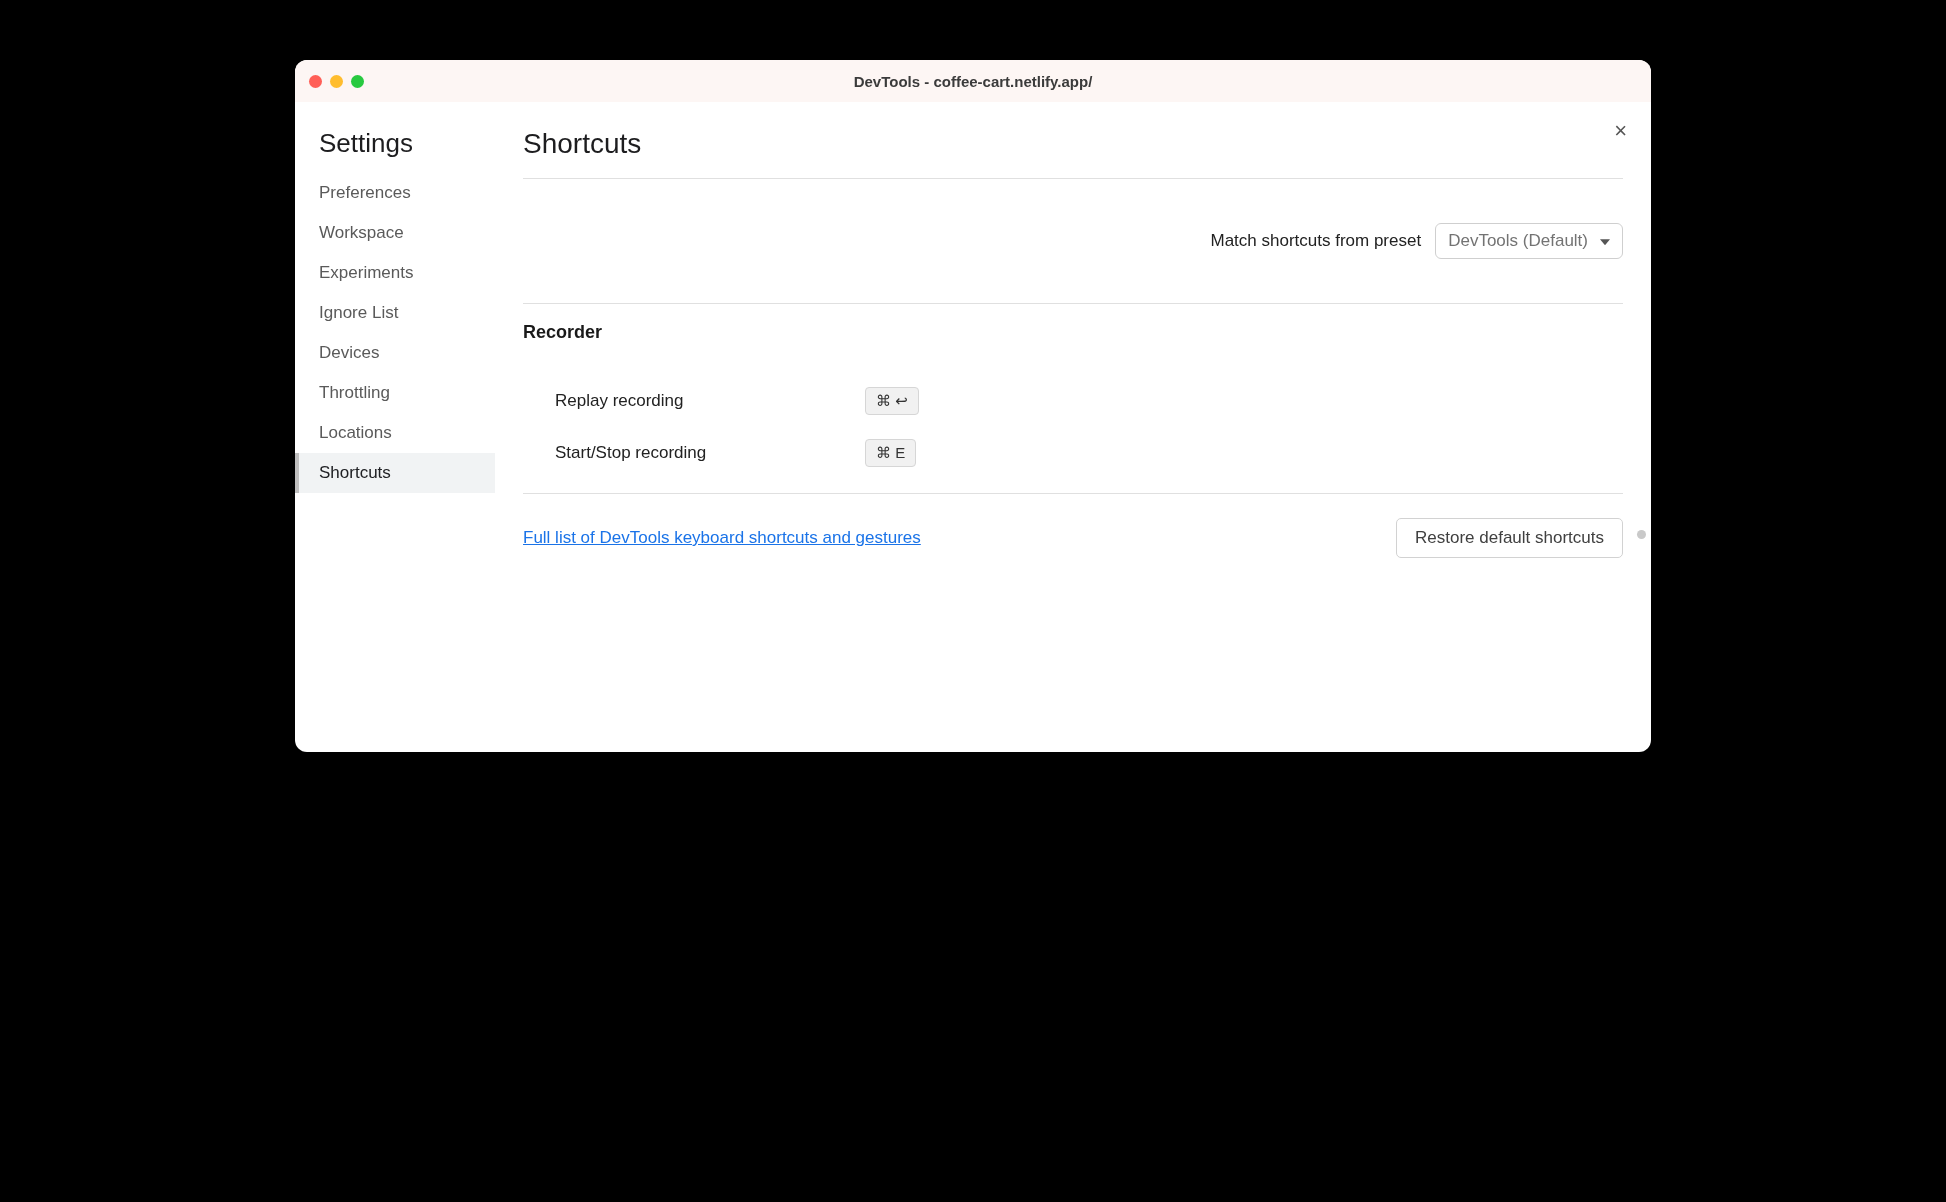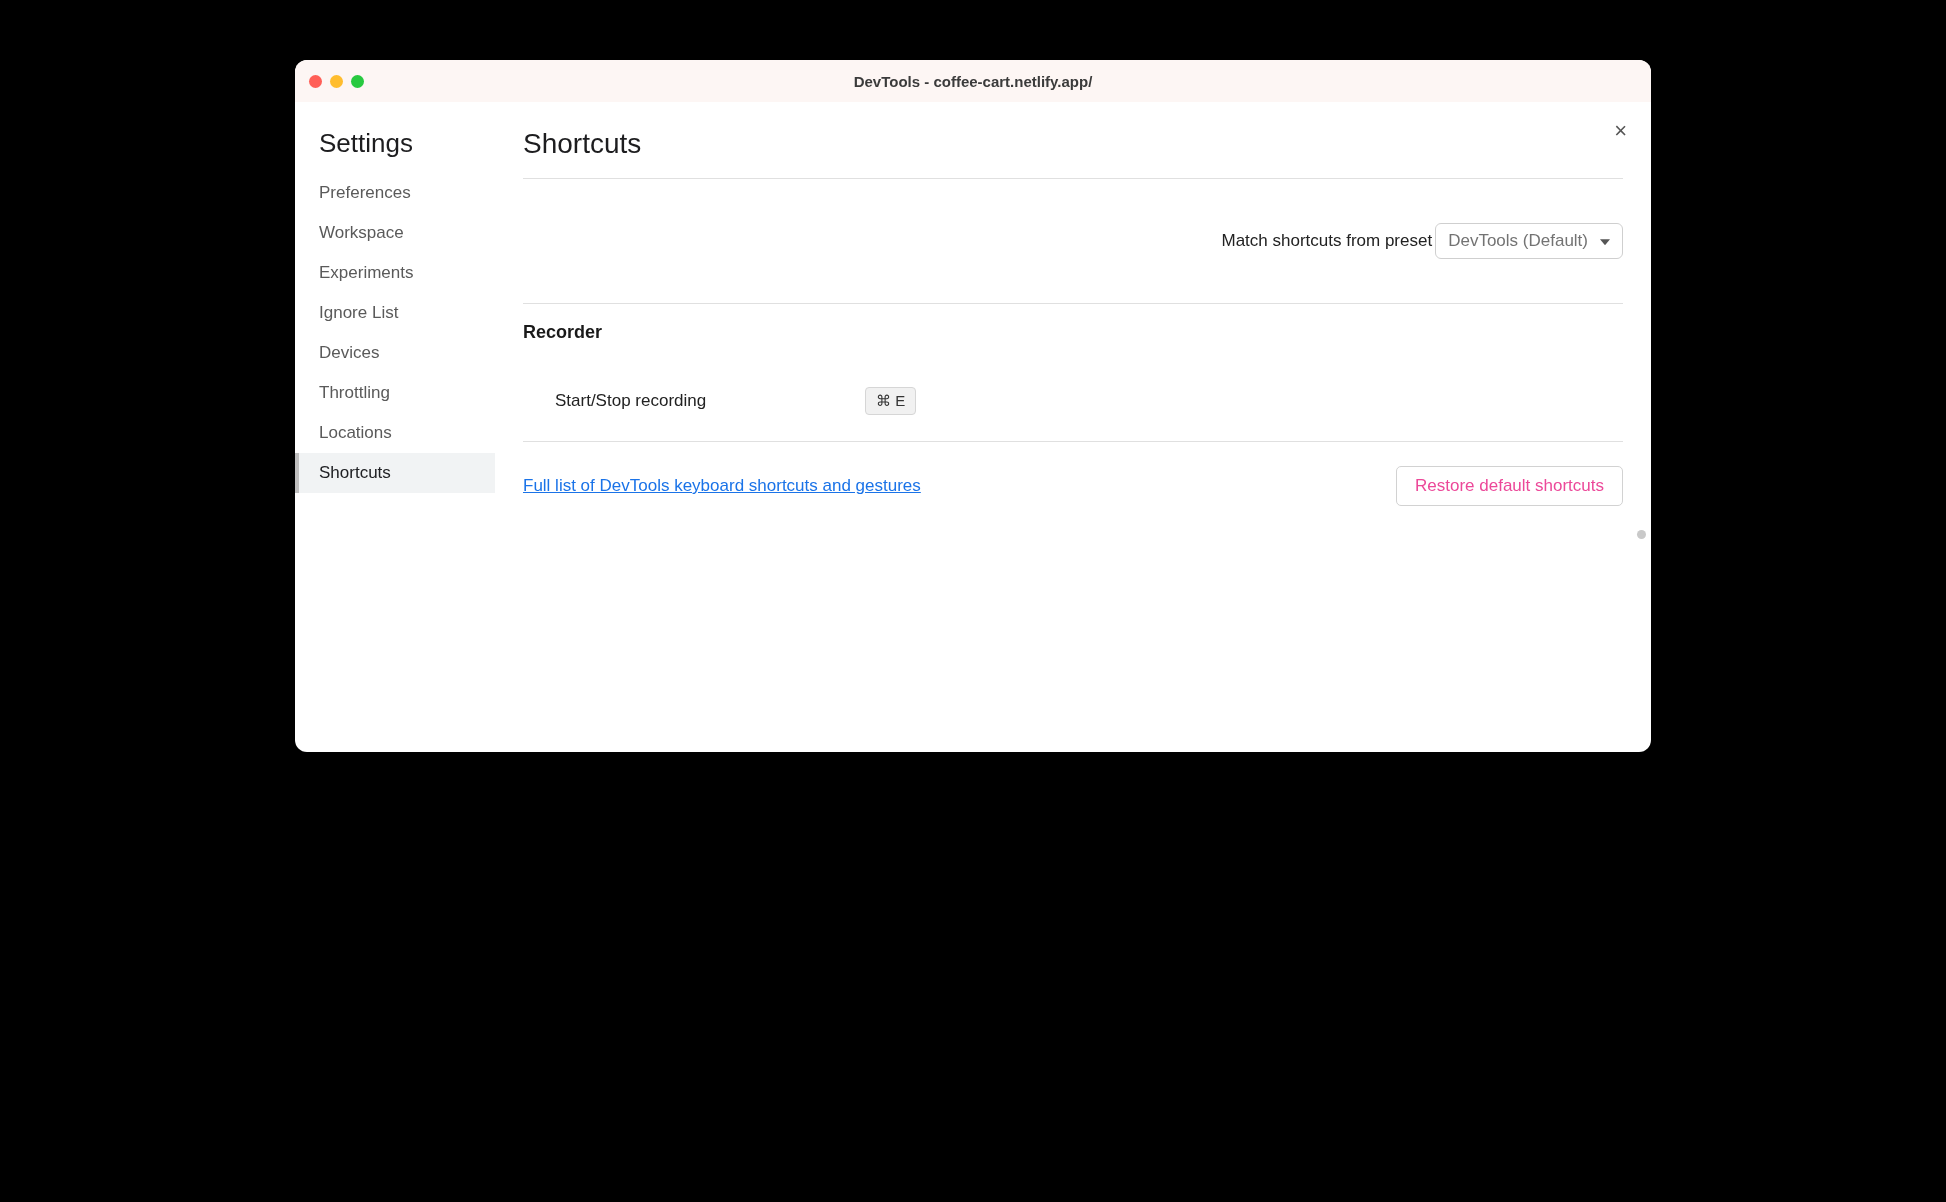--- a/index.html
+++ b/index.html
@@ -102,21 +102,21 @@
       font-size: 28px;
       font-weight: 400;
       color: #1d1d1f;
       padding-bottom: 18px;
       border-bottom: 1px solid #e0e0e0;
     }
     .preset-row {
       display: flex;
       justify-content: flex-end;
       align-items: center;
-      gap: 3px;
+      gap: 14px;
       padding: 44px 0 44px 0;
     }
     .preset-label {
       font-size: 17px;
       color: #222;
     }
     .preset-select {
       border: 1px solid #cfcfcf;
       border-radius: 6px;
       padding: 7px 34px 7px 12px;
@@ -189,21 +189,21 @@
     .link {
       color: #1a73e8;
       font-size: 17px;
       text-decoration: underline;
       cursor: pointer;
     }
     .restore-btn {
       border: 1px solid #d2d2d2;
       border-radius: 5px;
       background: #fff;
-      color: #ec4899;
+      color: #404040;
       font-size: 17px;
       padding: 9px 18px;
       cursor: pointer;
     }
   </style>
 </head>
 <body>
 
 <div class="window">
 
@@ -239,20 +239,24 @@
         <div class="preset-select">
           <span>DevTools (Default)</span>
         </div>
       </div>
 
       <div class="section">
         <div class="scroll-thumb"></div>
         <div class="section-title">Recorder</div>
 
         <div class="shortcut-row">
+          <span class="shortcut-label">Replay recording</span>
+          <span class="kbd">⌘  ↩</span>
+        </div>
+        <div class="shortcut-row">
           <span class="shortcut-label">Start/Stop recording</span>
           <span class="kbd">⌘  E</span>
         </div>
       </div>
 
       <div class="footer-row">
         <a class="link">Full list of DevTools keyboard shortcuts and gestures</a>
         <button class="restore-btn">Restore default shortcuts</button>
       </div>
     </div>

